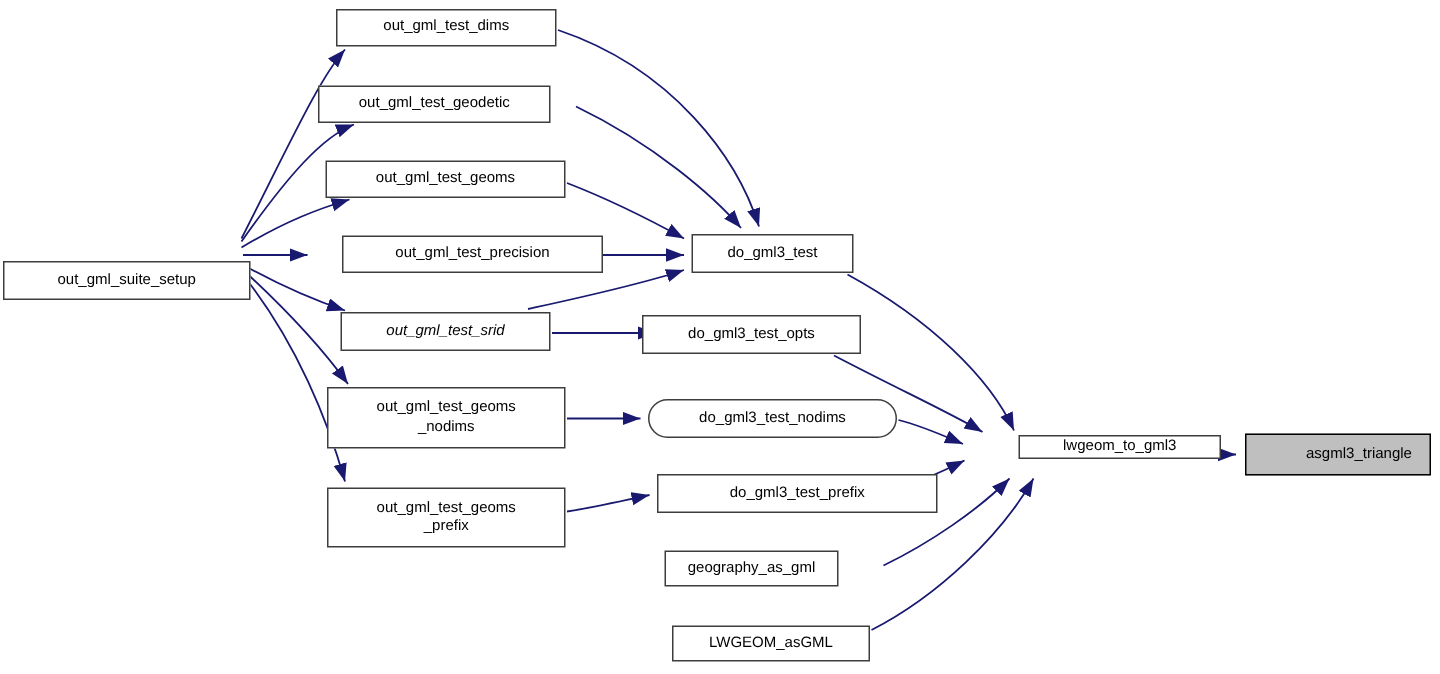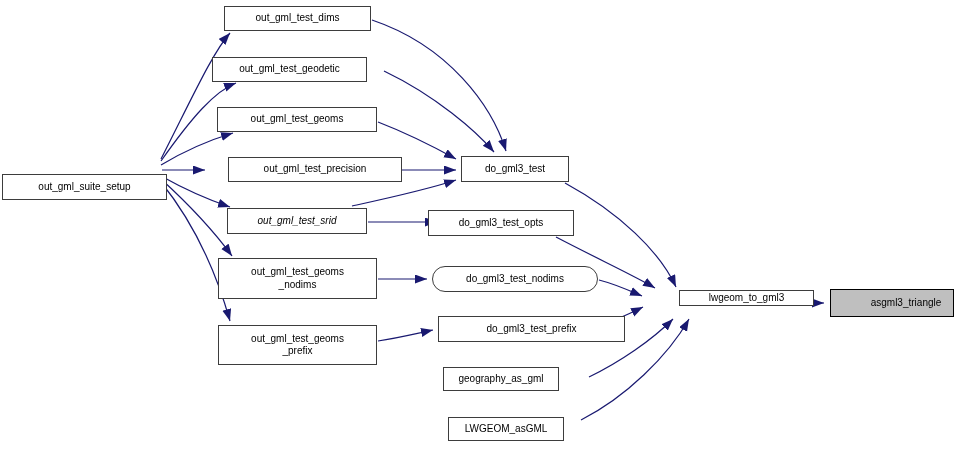--- a/index.html
+++ b/index.html
@@ -93,17 +93,17 @@
       <div class="node" style="left: 227px; top: 208px; width: 140px; height: 26px; font-style: italic;">out_gml_test_srid</div>
       <div class="node" style="left: 218px; top: 258px; width: 159px; height: 41px;">out_gml_test_geoms
 _nodims</div>
       <div class="node" style="left: 218px; top: 325px; width: 159px; height: 40px;">out_gml_test_geoms
 _prefix</div>
       <div class="node" style="left: 461px; top: 156px; width: 108px; height: 26px;">do_gml3_test</div>
       <div class="node" style="left: 428px; top: 210px; width: 146px; height: 26px;">do_gml3_test_opts</div>
       <div class="node" style="left: 432px; top: 266px; width: 166px; height: 26px; border-radius: 13px;">do_gml3_test_nodims</div>
       <div class="node" style="left: 438px; top: 316px; width: 187px; height: 26px;">do_gml3_test_prefix</div>
       <div class="node" style="left: 443px; top: 367px; width: 116px; height: 24px;">geography_as_gml</div>
-      <div class="node" style="left: 448px; top: 417px; width: 116px; height: 24px;">LWGEOM_asGML</div>
+      <div class="node" style="left: 448px; top: 417px; width: 132px; height: 24px;">LWGEOM_asGML</div>
       <div class="node" style="left: 679px; top: 290px; width: 135px; height: 16px;">lwgeom_to_gml3</div>
       <div class="node current" style="left: 830px; top: 289px; width: 124px; height: 28px;">asgml3_triangle</div>
     </div>
 </div>
 
 </body></html>

